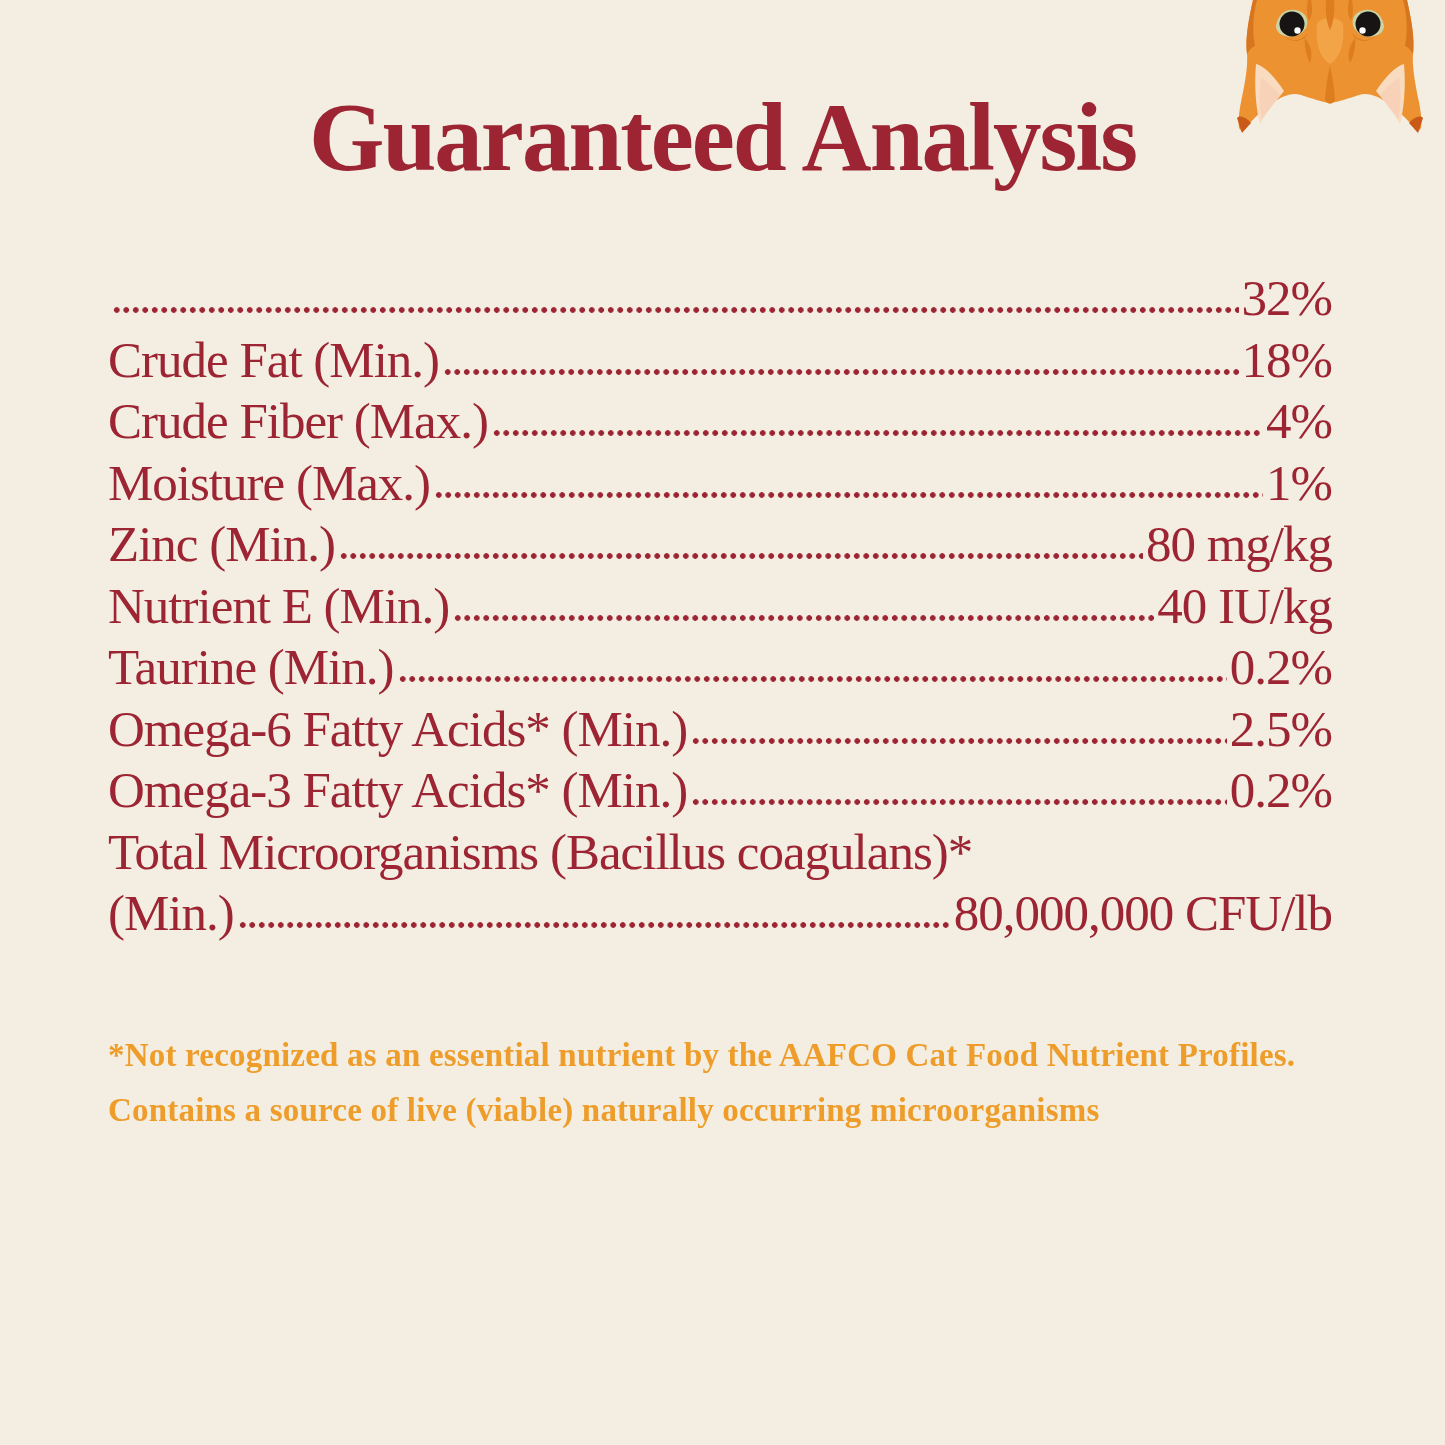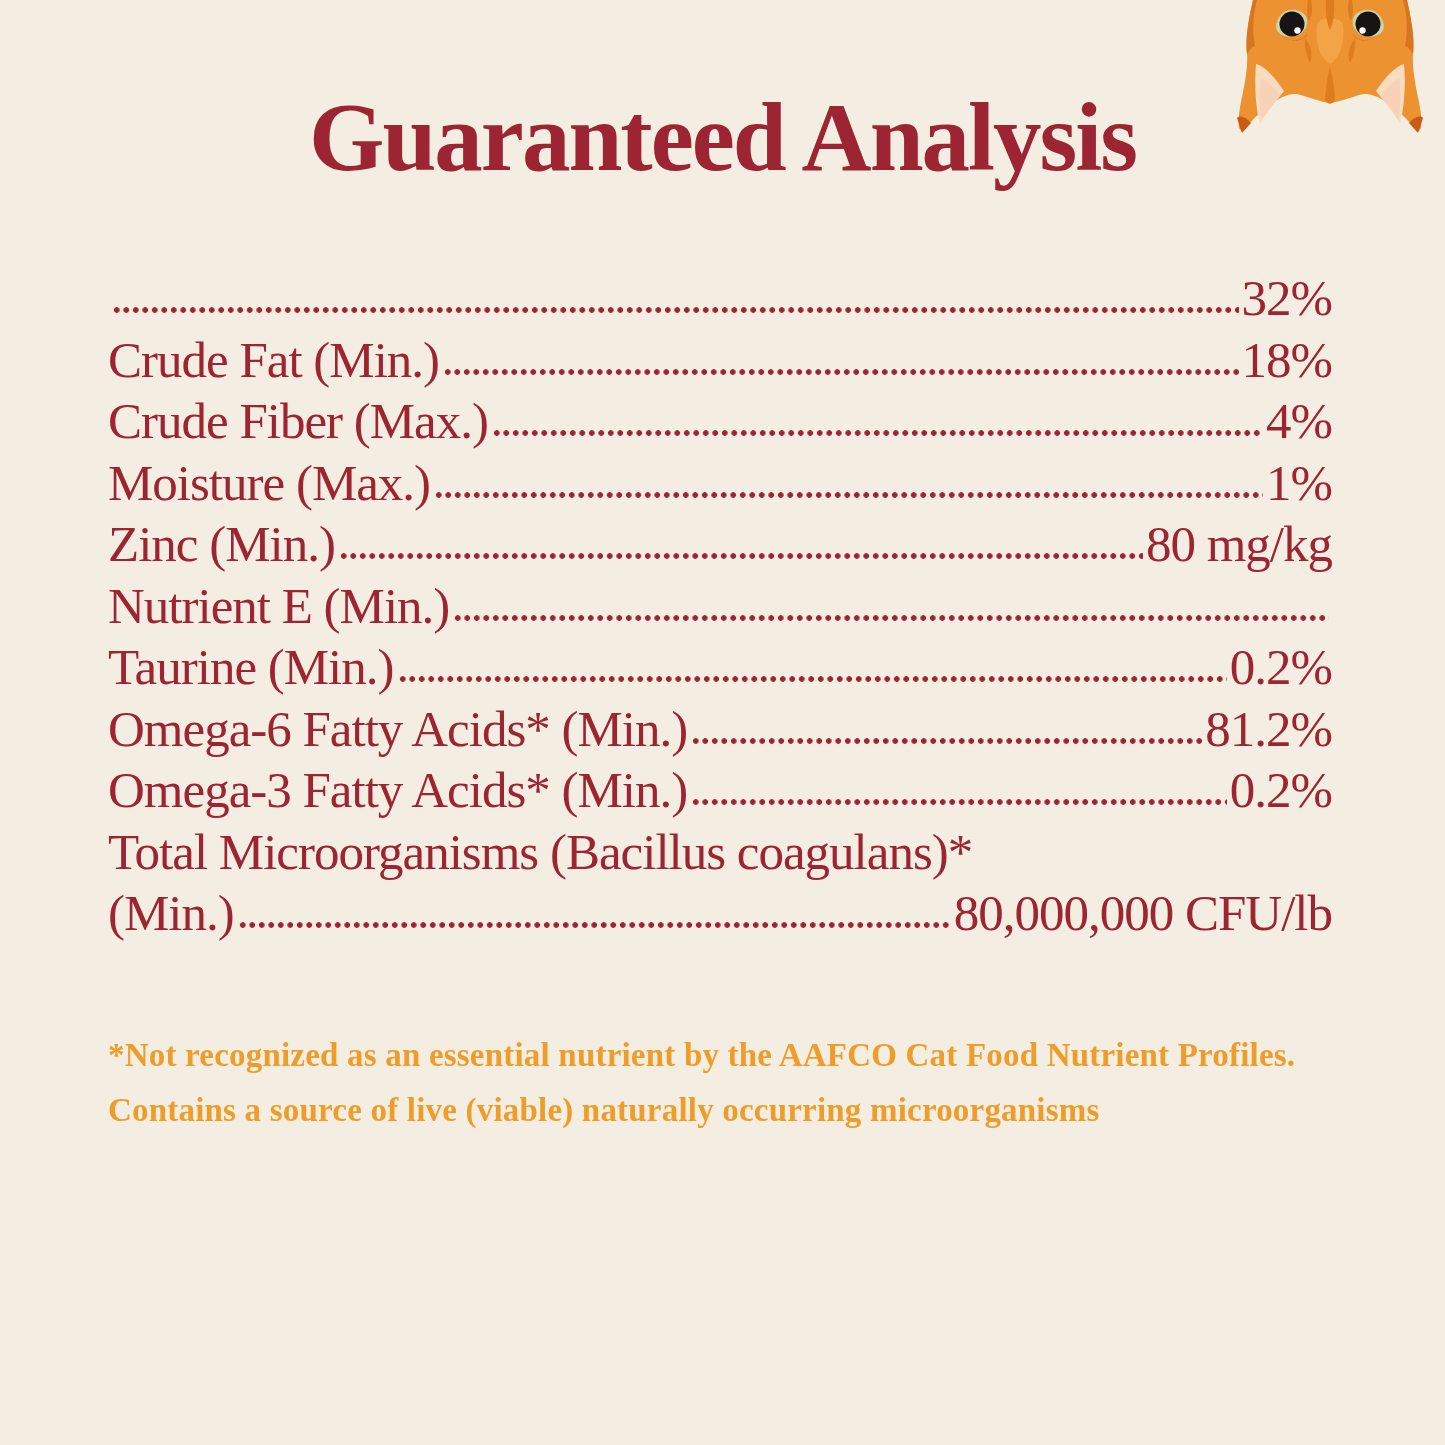--- a/index.html
+++ b/index.html
@@ -179,32 +179,33 @@
 
     <div class="row">
       <span class="label">Zinc (Min.)</span>
       <span class="leader"></span>
       <span class="value">80 mg/kg</span>
     </div>
 
     <div class="row">
       <span class="label">Nutrient E (Min.)</span>
       <span class="leader"></span>
+      <span class="value">40 IU/kg</span>
     </div>
 
     <div class="row">
       <span class="label">Taurine (Min.)</span>
       <span class="leader"></span>
       <span class="value">0.2%</span>
     </div>
 
     <div class="row">
       <span class="label">Omega-6 Fatty Acids* (Min.)</span>
       <span class="leader"></span>
-      <span class="value">81.2%</span>
+      <span class="value">2.5%</span>
     </div>
 
     <div class="row">
       <span class="label">Omega-3 Fatty Acids* (Min.)</span>
       <span class="leader"></span>
       <span class="value">0.2%</span>
     </div>
 
     <div class="row no-value">
       <span class="label">Total Microorganisms (Bacillus coagulans)*</span>

